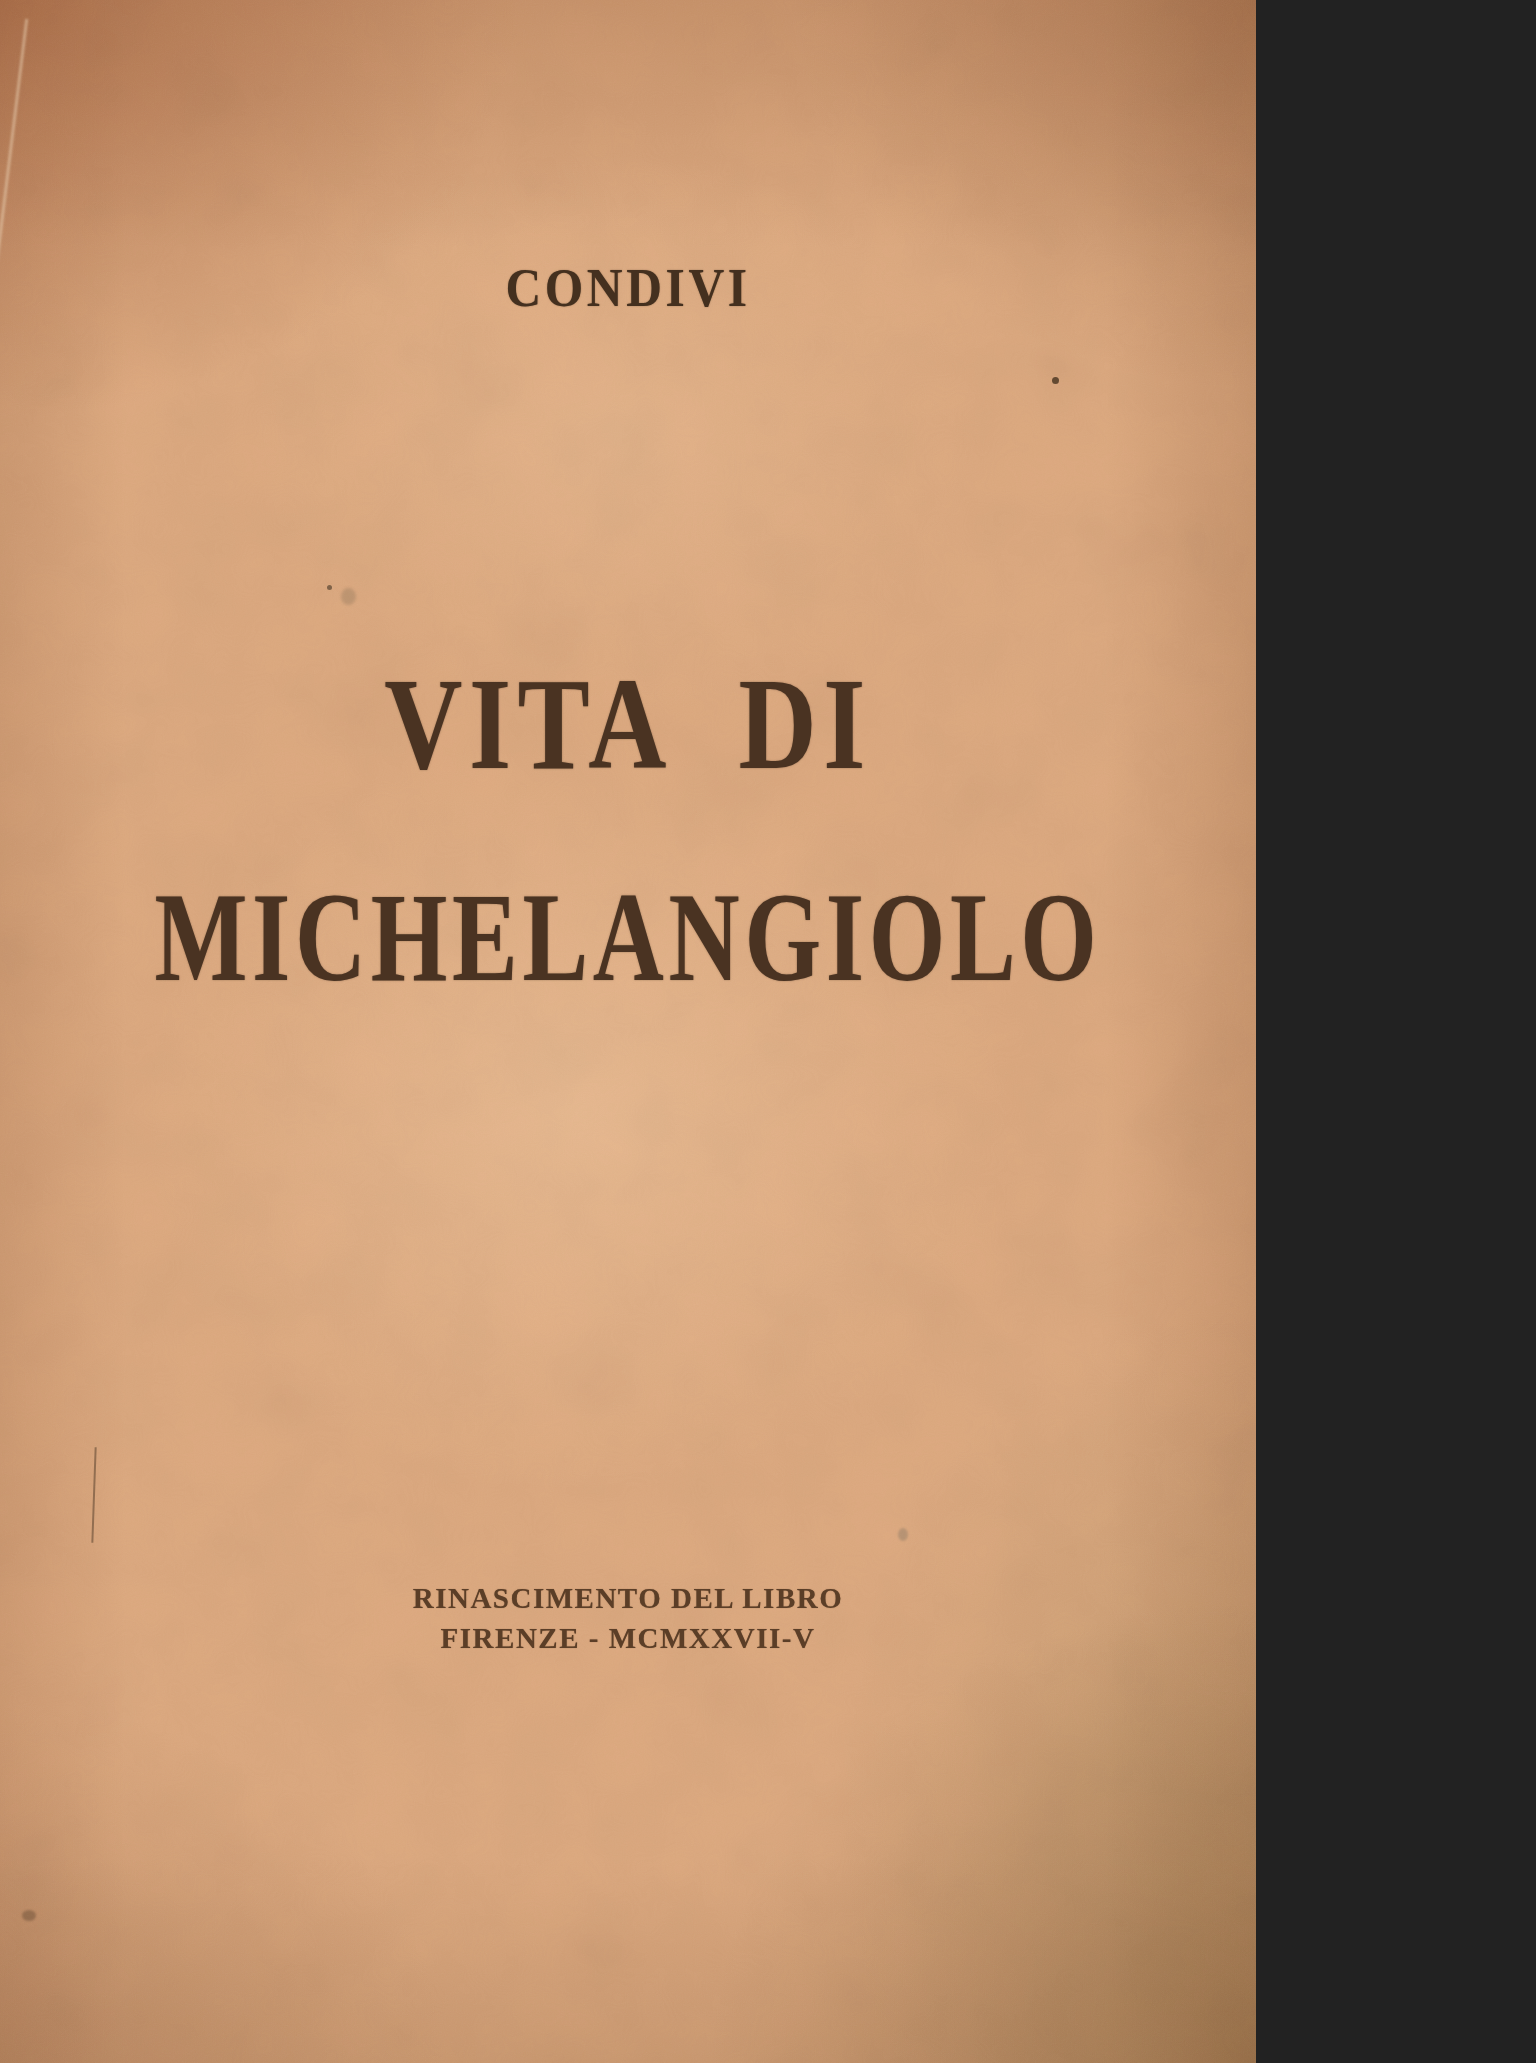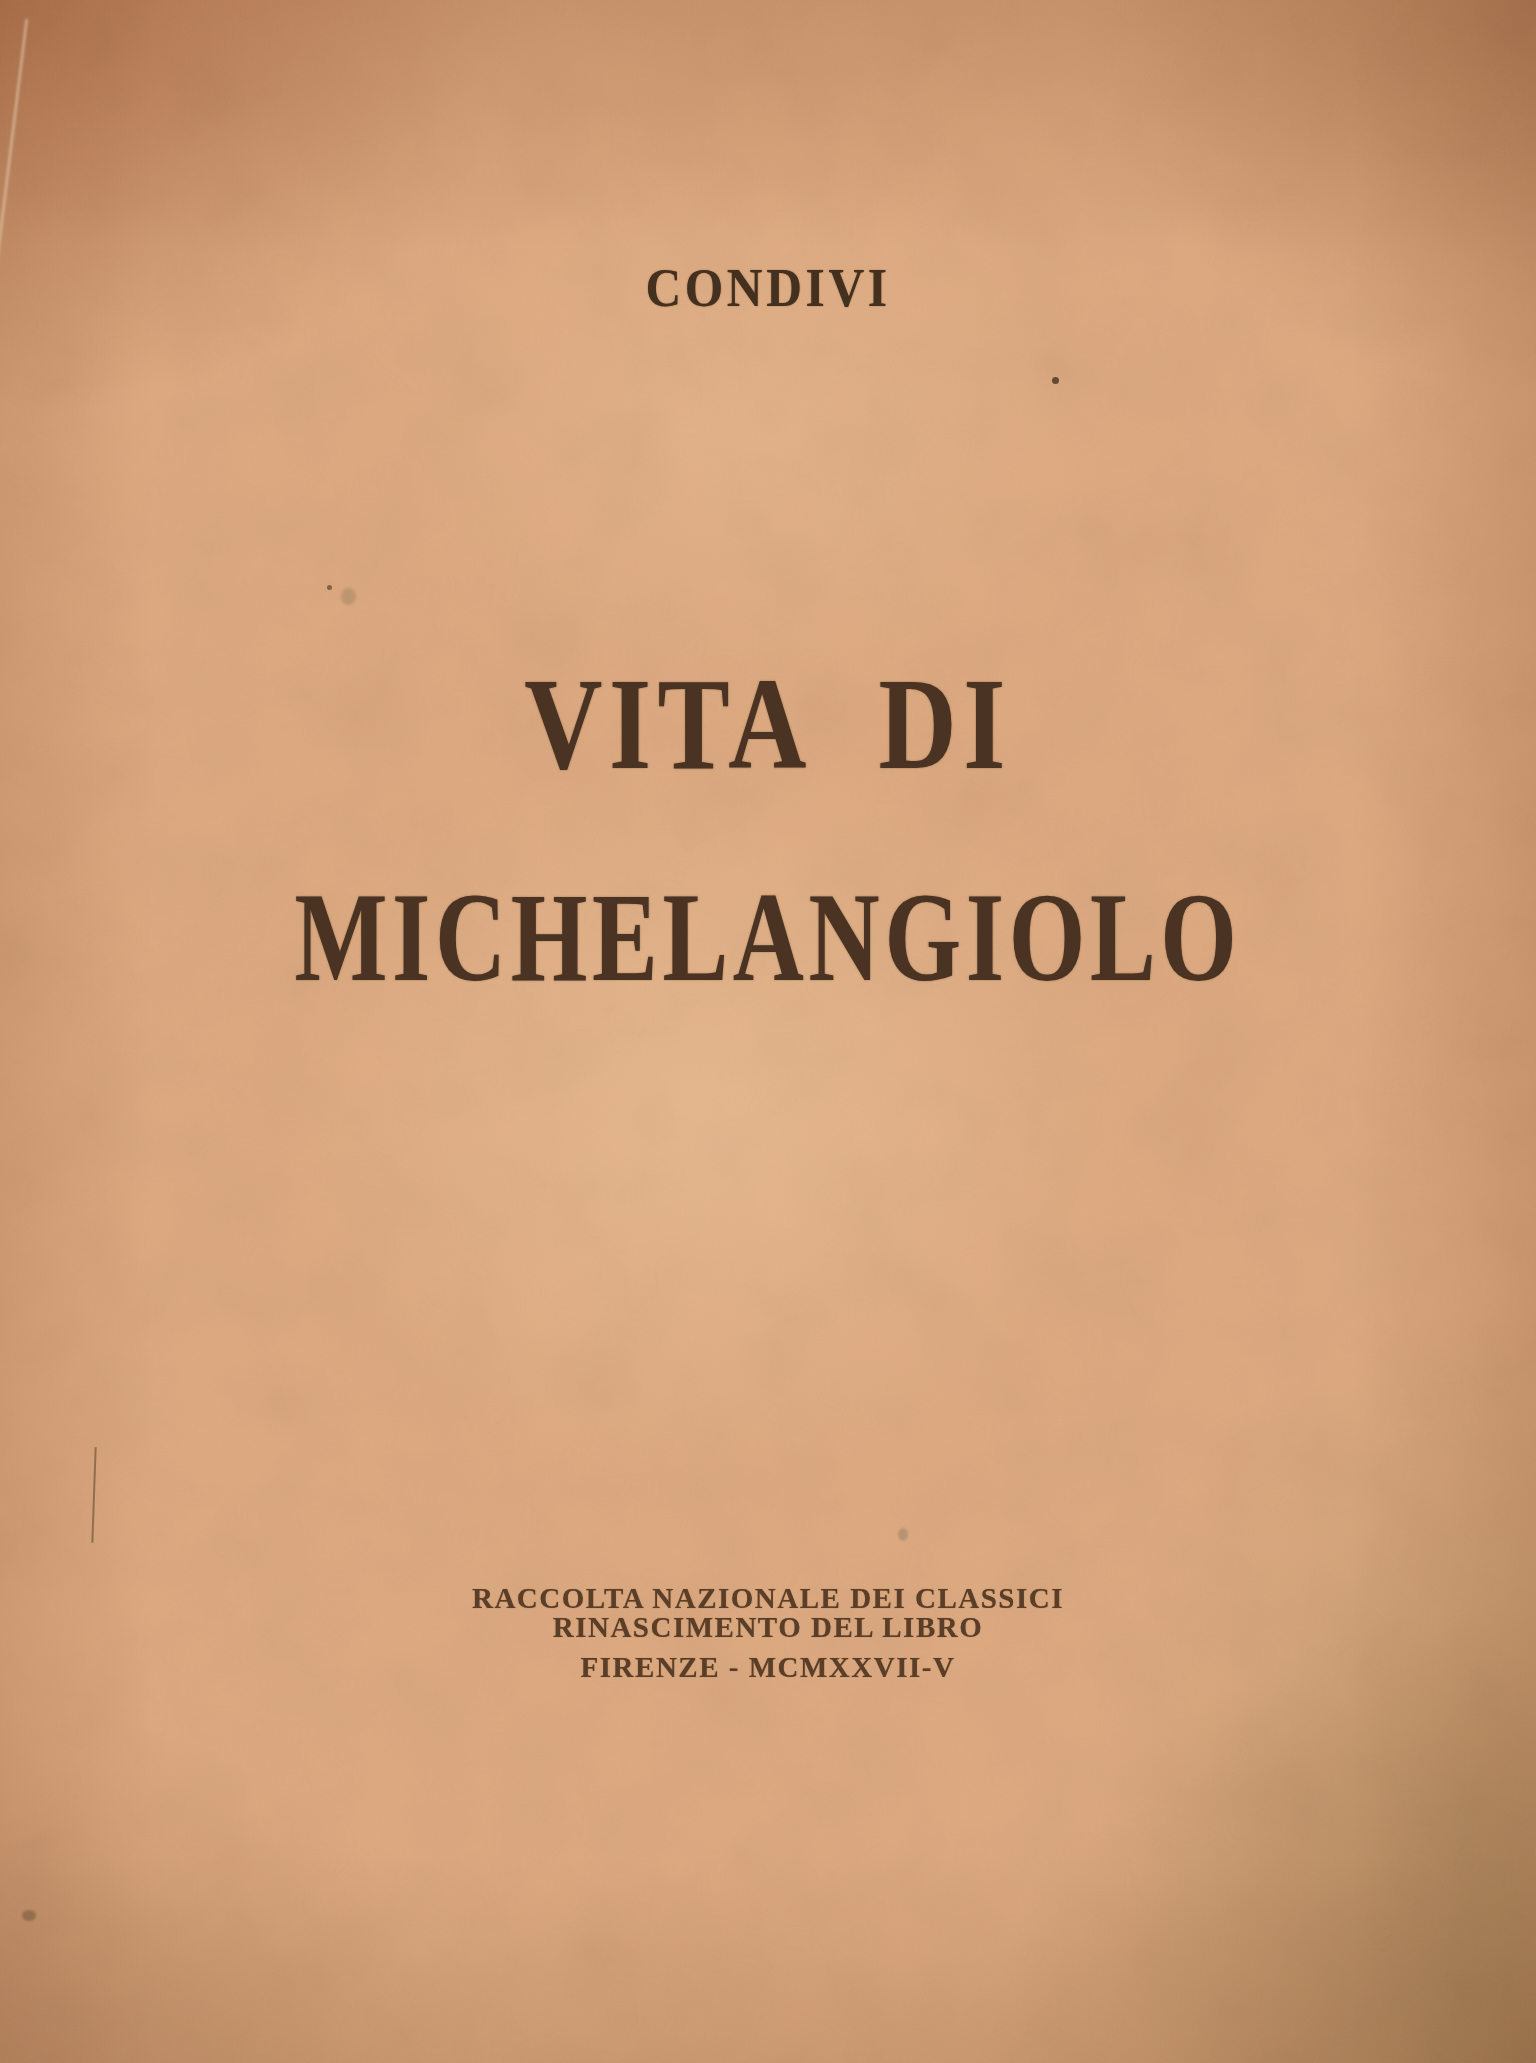--- a/index.html
+++ b/index.html
@@ -1,18 +1,18 @@
 <!DOCTYPE html>
 <html><head>
 <meta charset="utf-8">
 <style>
   html, body { margin: 0; padding: 0; background: #222; }
   .page {
     position: relative;
-    width: 1536px;
+    width: 1256px;
     height: 2063px;
     overflow: hidden;
     background-color: #dca87e;
     background-image:
       radial-gradient(ellipse 620px 540px at 46% 54%, rgba(242,202,162,0.45), rgba(242,202,162,0) 70%),
       radial-gradient(ellipse 520px 400px at 49% 21%, rgba(240,200,160,0.30), rgba(240,200,160,0) 70%),
       radial-gradient(ellipse 720px 580px at 0% 0%,   rgba(148,82,48,0.52),  rgba(148,82,48,0) 72%),
       radial-gradient(ellipse 640px 540px at 100% 0%, rgba(138,86,52,0.46),  rgba(138,86,52,0) 72%),
       radial-gradient(ellipse 780px 660px at 100% 100%, rgba(126,90,52,0.52), rgba(126,90,52,0) 70%),
       radial-gradient(ellipse 620px 500px at 0% 100%, rgba(152,104,70,0.40), rgba(152,104,70,0) 72%),
@@ -126,21 +126,20 @@
 
   <div class="crease-light"></div>
 
   <div class="line author">CONDIVI</div>
 
   <div class="line title1">VITA DI</div>
 
   <div class="line title2">MICHELANGIOLO</div>
 
   <div class="imprint">
-    <div class="l1">RACCOLTA NAZIONALE DEI CLASSICI</div>
     <div class="l3">RINASCIMENTO DEL LIBRO</div>
     <div class="l4">FIRENZE - MCMXXVII-V</div>
   </div>
 
   <div class="speck speck-dot-right"></div>
   <div class="speck speck-dot-left"></div>
   <div class="speck speck-smudge-left"></div>
   <div class="speck speck-mid-low"></div>
   <div class="speck speck-bottom-left"></div>
   <div class="scratch-dark"></div>

